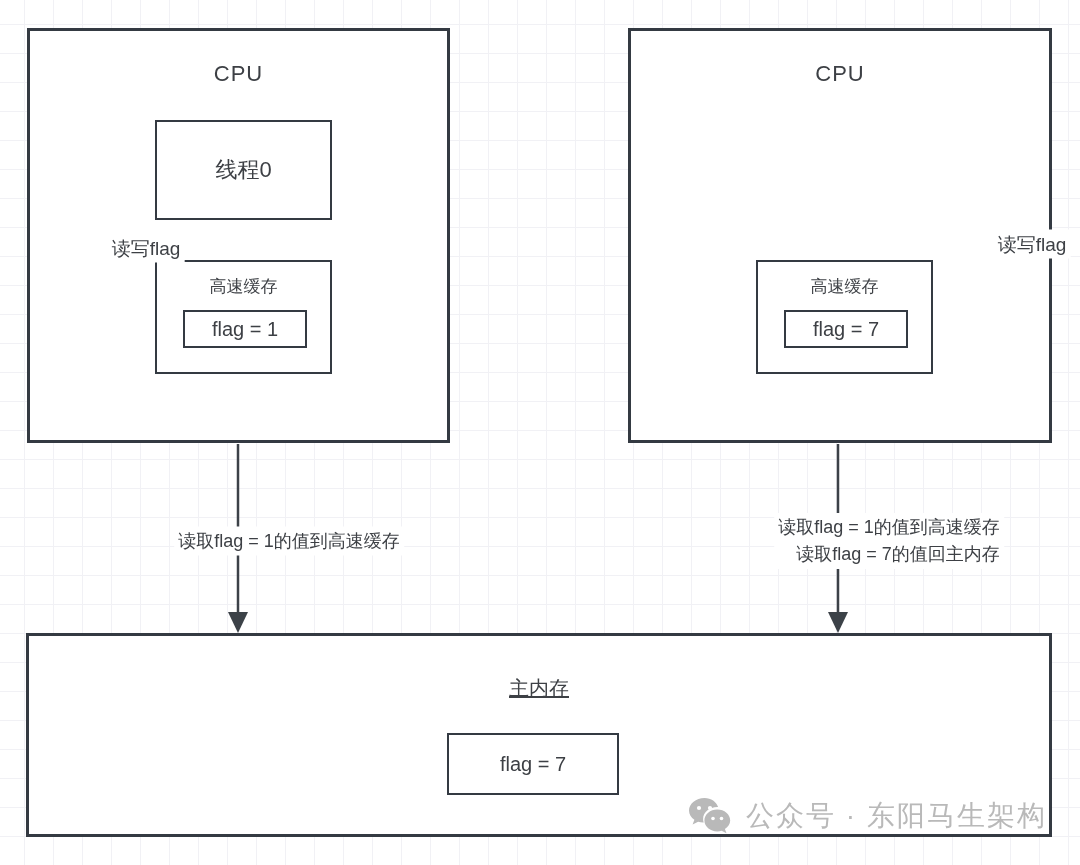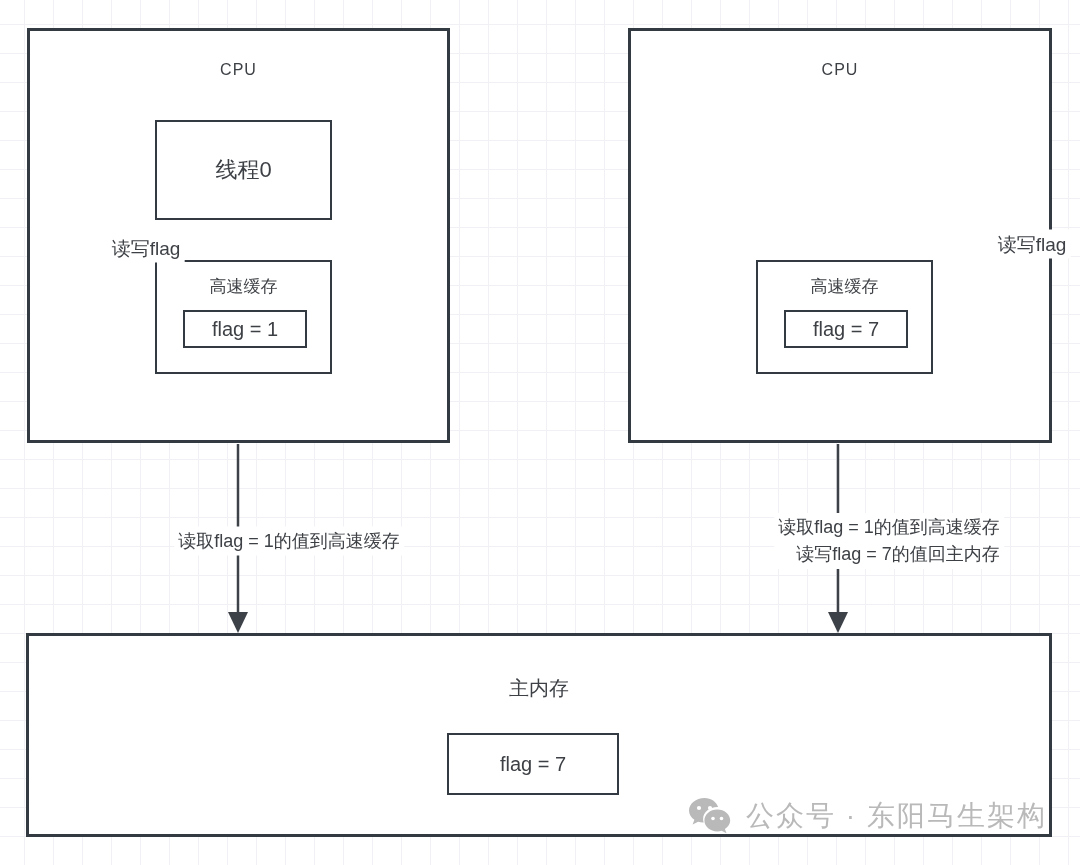--- a/index.html
+++ b/index.html
@@ -38,21 +38,21 @@
 
   .cpu-box { width: 423px; height: 415px; top: 28px; }
   .cpu-left  { left: 27px; }
   .cpu-right { left: 628px; width: 424px; }
 
   .box-title {
     position: absolute;
     left: 0; right: 0;
     top: 30px;
     text-align: center;
-    font-size: 16px;
+    font-size: 22px;
     letter-spacing: 1px;
   }
 
   .thread-box {
     position: absolute;
     left: 125px; top: 89px;
     width: 177px; height: 100px;
     display: flex; align-items: center; justify-content: center;
     font-size: 22px;
   }
@@ -78,20 +78,21 @@
 
   .memory-box {
     left: 26px; top: 633px;
     width: 1026px; height: 204px;
   }
   .memory-title {
     position: absolute;
     left: 0; right: 0; top: 39px;
     text-align: center;
     font-size: 20px;
+    text-decoration: underline;
   }
   .memory-flag {
     left: 418px; top: 97px;
     width: 172px; height: 62px;
   }
 
   .edge-label {
     position: absolute;
     transform: translate(-50%, -50%);
     background: #ffffff;
@@ -171,21 +172,21 @@
   <div class="node memory-box">
     <div class="memory-title">主内存</div>
     <div class="node inner flag-box memory-flag">flag = 7</div>
   </div>
 
   <div class="edge-label rw-left">读写flag</div>
   <div class="edge-label rw-right">读写flag</div>
   <div class="edge-label down-left">读取flag = 1的值到高速缓存</div>
   <div class="edge-label down-right">
     <div>读取flag = 1的值到高速缓存</div>
-    <div>读写flag = 7的值回主内存</div>
+    <div>读取flag = 7的值回主内存</div>
   </div>
 
   <div class="watermark">
     <span style="display:inline-flex;">
       <svg width="46" height="38" viewBox="0 0 46 38">
         <g fill="#b9b9b9">
           <path d="M16.5 1C8 1 1 6.6 1 13.5c0 3.8 2.1 7.1 5.4 9.3L4.6 27.4l5.5-2.7c1.6.5 3.3.8 5 .8h.6c-.4-1.1-.6-2.3-.6-3.5 0-6.6 6.4-11.9 14.2-11.9h.8C28.6 4.9 23.1 1 16.5 1z"></path>
           <path d="M29.3 12.6c-7.1 0-12.9 4.9-12.9 10.9s5.8 10.9 12.9 10.9c1.5 0 3-.2 4.3-.6l4.9 2.4-1.6-4.3c3.2-2 5.3-5 5.3-8.4 0-6-5.8-10.9-12.9-10.9z"></path>
         </g>
         <g fill="#ffffff">

